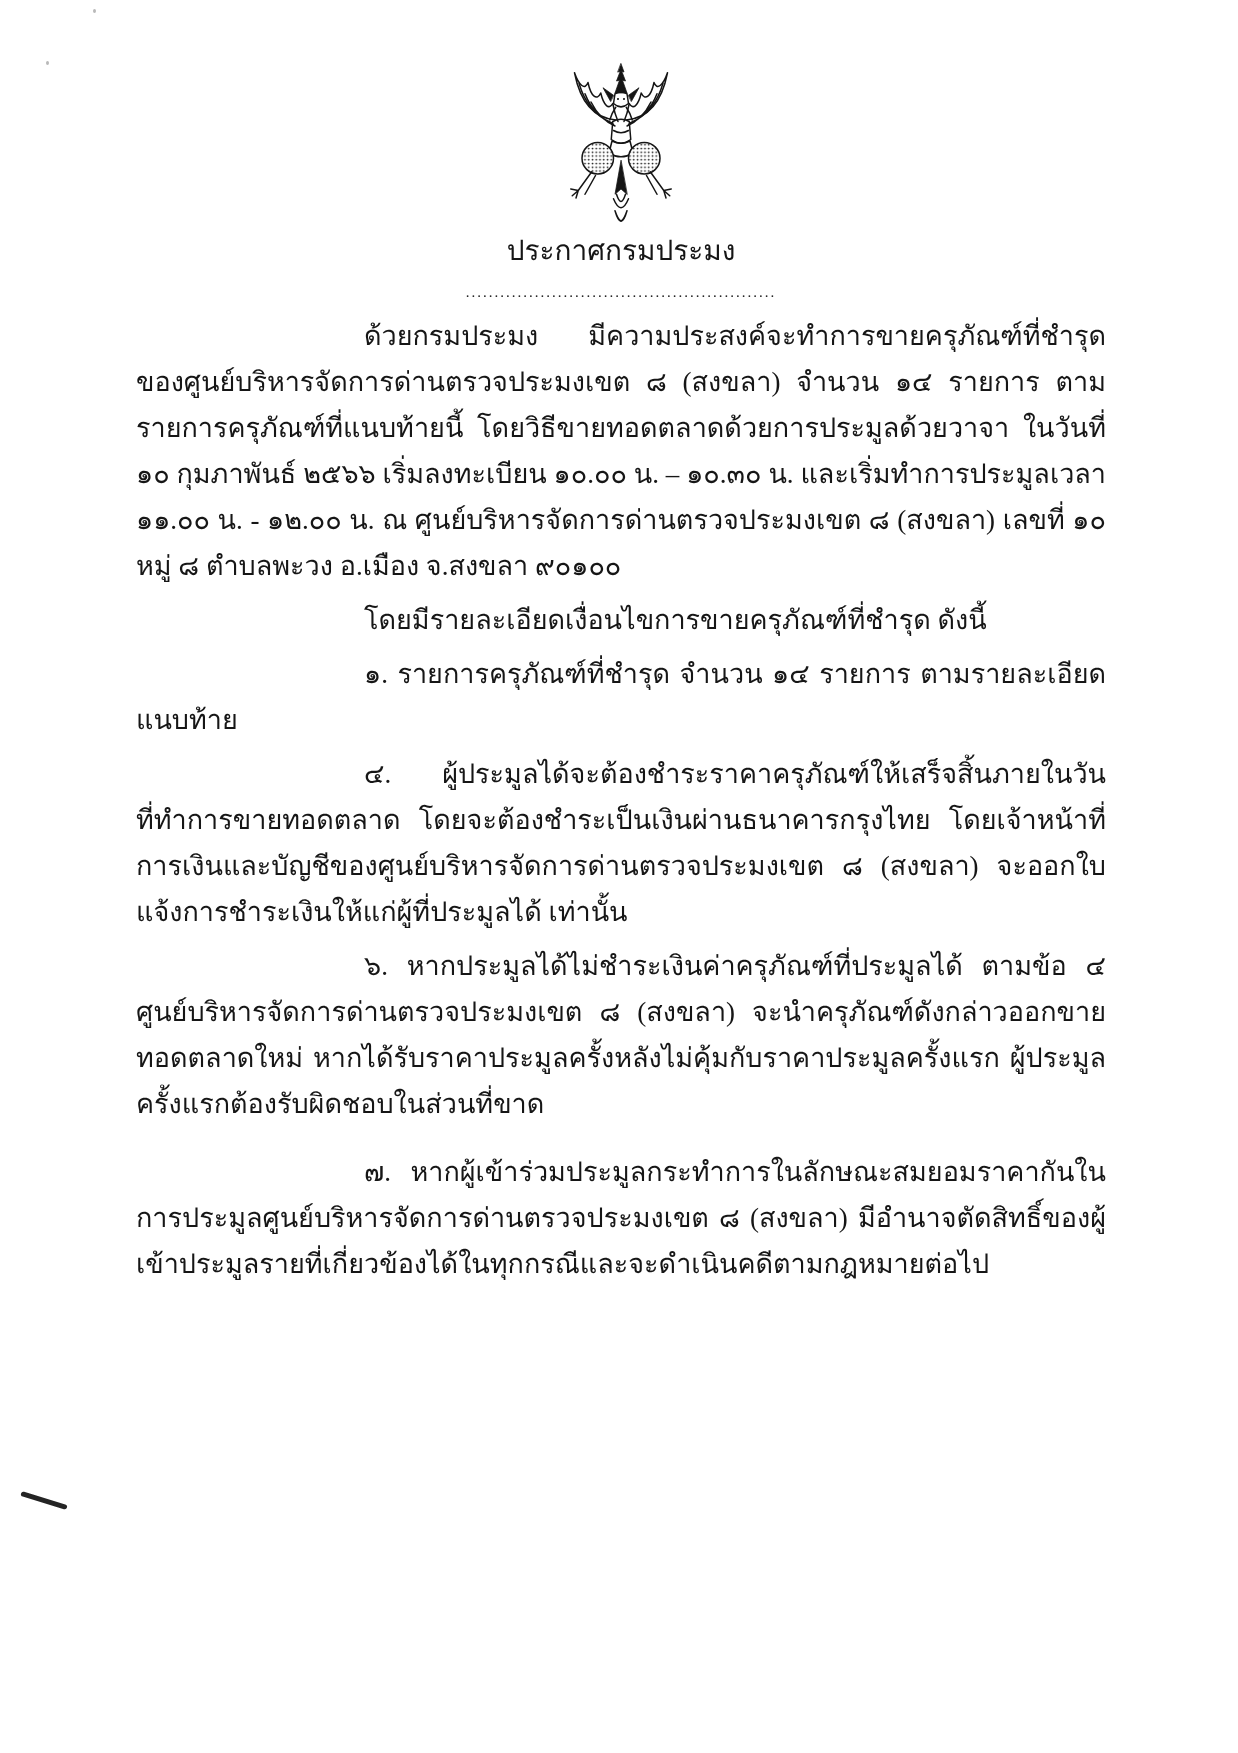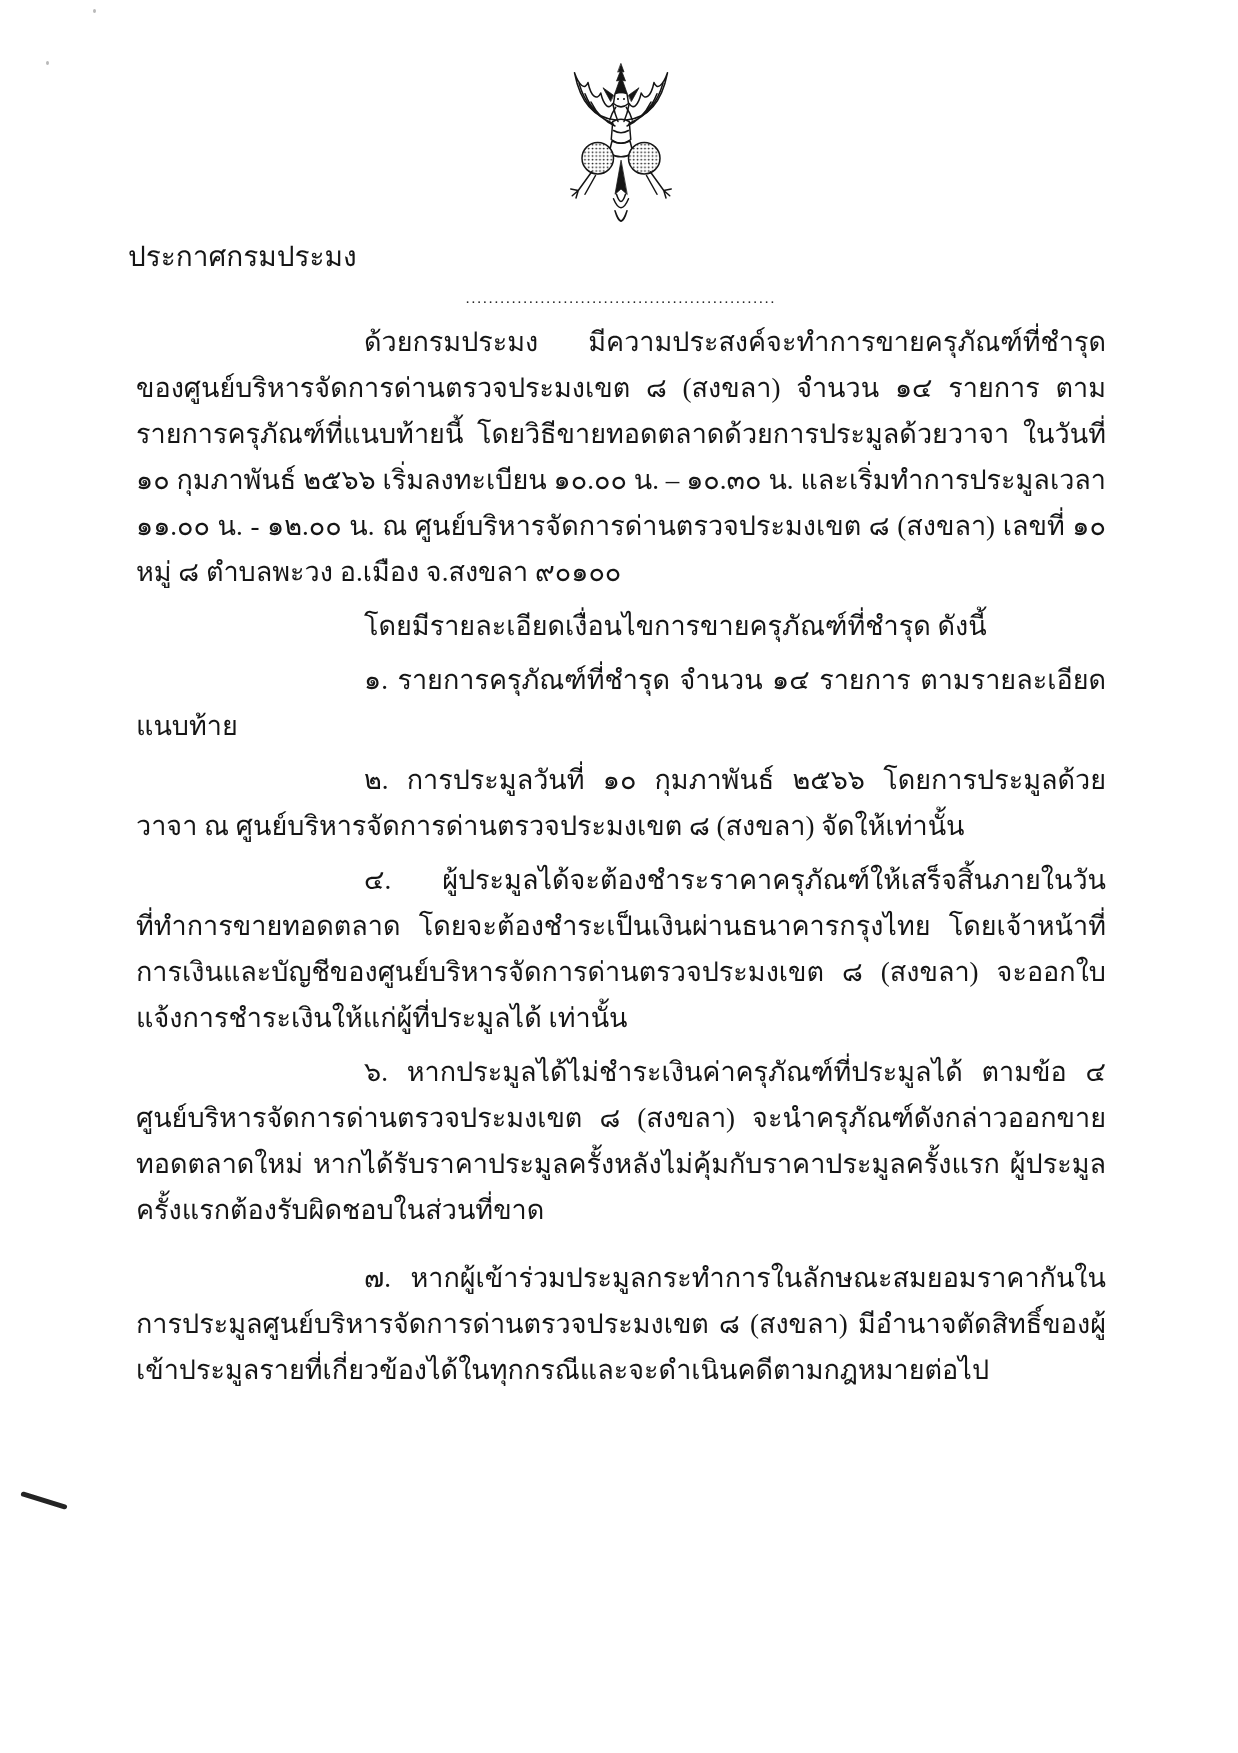--- a/index.html
+++ b/index.html
@@ -16,23 +16,23 @@
     position:absolute;
     left:128px; top:0;
     width:986px;
   }
   .emblem {
     width:150px; height:174px;
     margin:60px auto 0 auto;
   }
   .emblem svg { width:100%; height:100%; display:block; }
   .doc-title {
+    text-align:center;
     font-size:28px;
     line-height:34px;
-    margin-top:6px;
   }
   .doc-subject {
     text-align:center;
     font-size:28px;
     line-height:36px;
     margin-top:10px;
     white-space:pre-wrap;
   }
   .dots {
     text-align:center;
@@ -120,21 +120,20 @@
       </svg>
     </div>
 
     <div class="doc-title">ประกาศกรมประมง</div>
     <div class="dots">......................................................</div>
 
     <div class="body-text">
       <p>ด้วยกรมประมง มีความประสงค์จะทำการขายครุภัณฑ์ที่ชำรุด ของศูนย์บริหารจัดการด่านตรวจประมงเขต ๘ (สงขลา) จำนวน ๑๔ รายการ ตามรายการครุภัณฑ์ที่แนบท้ายนี้ โดยวิธีขายทอดตลาดด้วยการประมูลด้วยวาจา ในวันที่ ๑๐ กุมภาพันธ์ ๒๕๖๖ เริ่มลงทะเบียน ๑๐.๐๐ น. – ๑๐.๓๐ น. และเริ่มทำการประมูลเวลา ๑๑.๐๐ น. - ๑๒.๐๐ น. ณ ศูนย์บริหารจัดการด่านตรวจประมงเขต ๘ (สงขลา) เลขที่ ๑๐ หมู่ ๘ ตำบลพะวง อ.เมือง จ.สงขลา ๙๐๑๐๐</p>
       <p>โดยมีรายละเอียดเงื่อนไขการขายครุภัณฑ์ที่ชำรุด ดังนี้</p>
       <p>๑. รายการครุภัณฑ์ที่ชำรุด จำนวน ๑๔ รายการ ตามรายละเอียดแนบท้าย</p>
-      <p>๒. การประมูลวันที่ ๑๐ กุมภาพันธ์ ๒๕๖๖ โดยการประมูลด้วยวาจา ณ ศูนย์บริหารจัดการด่านตรวจประมงเขต ๘ (สงขลา) จัดให้เท่านั้น</p>
       <p>๔. ผู้ประมูลได้จะต้องชำระราคาครุภัณฑ์ให้เสร็จสิ้นภายในวันที่ทำการขายทอดตลาด โดยจะต้องชำระเป็นเงินผ่านธนาคารกรุงไทย โดยเจ้าหน้าที่การเงินและบัญชีของศูนย์บริหารจัดการด่านตรวจประมงเขต ๘ (สงขลา) จะออกใบแจ้งการชำระเงินให้แก่ผู้ที่ประมูลได้ เท่านั้น</p>
       <p>๖.  หากประมูลได้ไม่ชำระเงินค่าครุภัณฑ์ที่ประมูลได้ ตามข้อ ๔ ศูนย์บริหารจัดการด่านตรวจประมงเขต ๘ (สงขลา) จะนำครุภัณฑ์ดังกล่าวออกขายทอดตลาดใหม่ หากได้รับราคาประมูลครั้งหลังไม่คุ้มกับราคาประมูลครั้งแรก ผู้ประมูลครั้งแรกต้องรับผิดชอบในส่วนที่ขาด</p>
       <p class="gap-before">๗. หากผู้เข้าร่วมประมูลกระทำการในลักษณะสมยอมราคากันในการประมูลศูนย์บริหารจัดการด่านตรวจประมงเขต ๘ (สงขลา) มีอำนาจตัดสิทธิ์ของผู้เข้าประมูลรายที่เกี่ยวข้องได้ในทุกกรณีและจะดำเนินคดีตามกฎหมายต่อไป</p>
 
     </div>
 
   </div>
 
   <div class="speck s1"></div>
   <div class="speck s2"></div>

